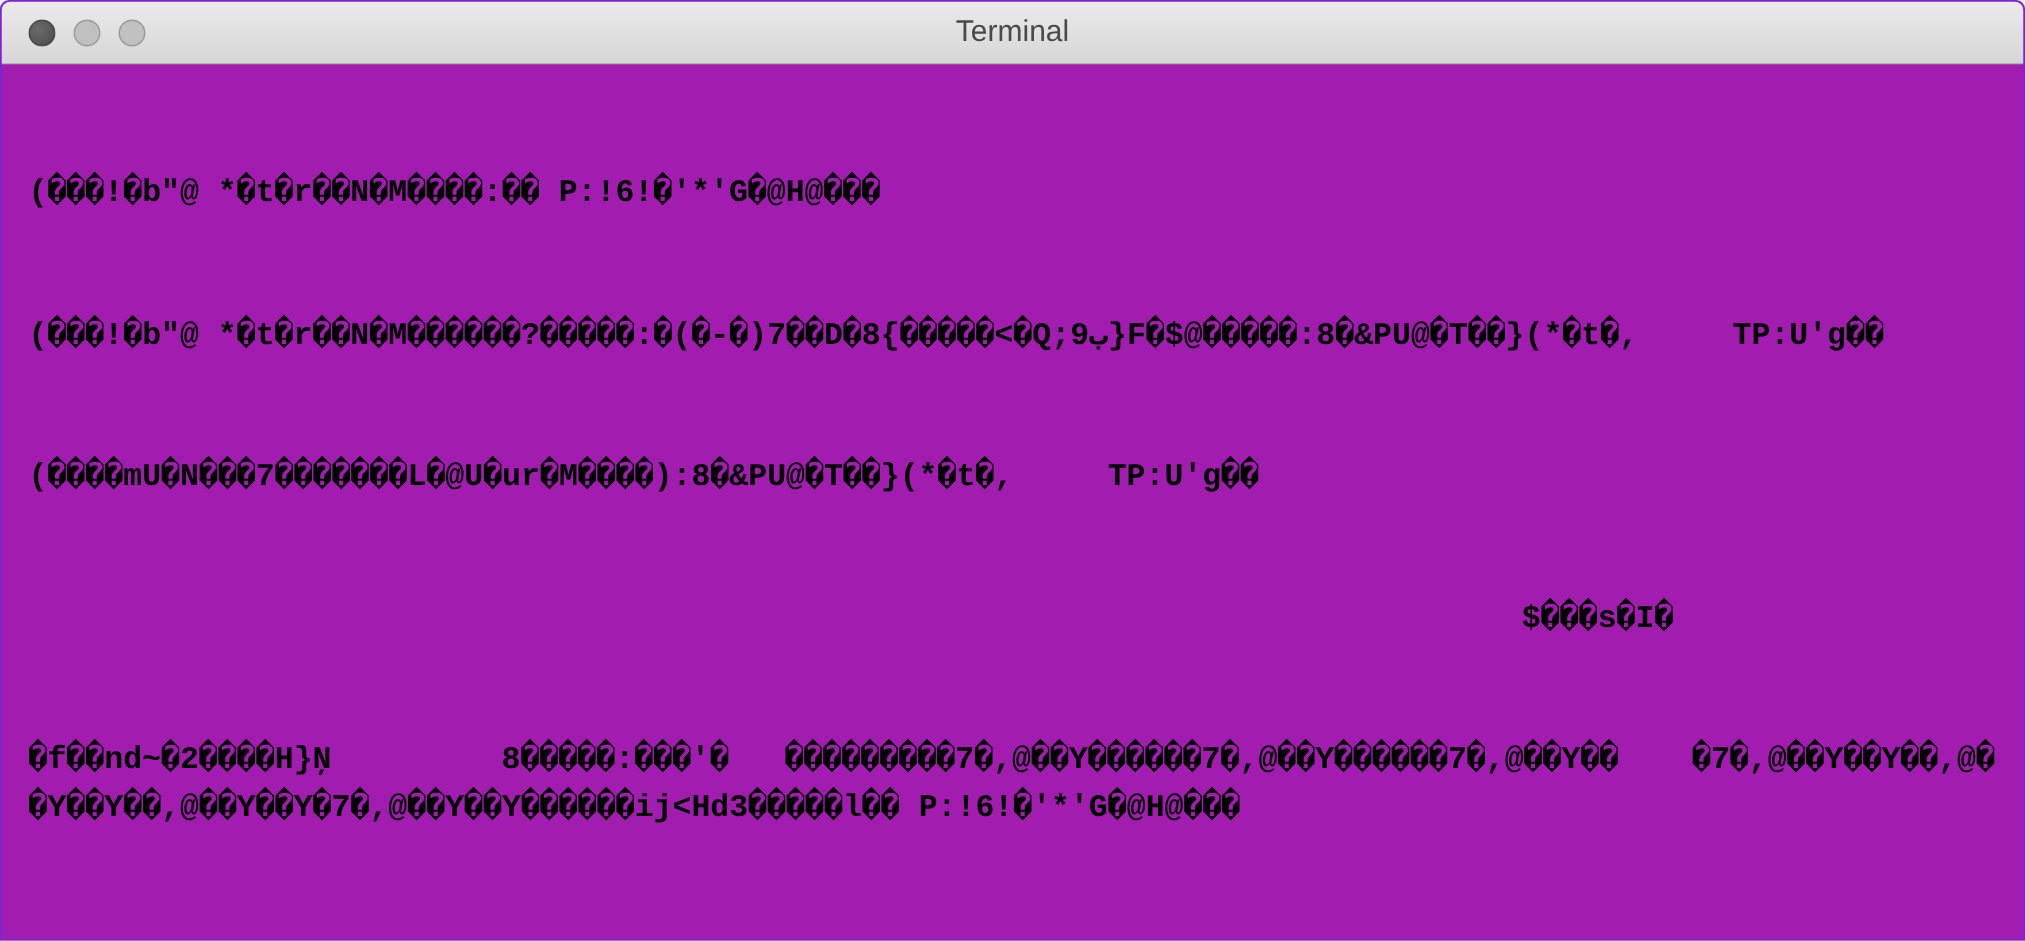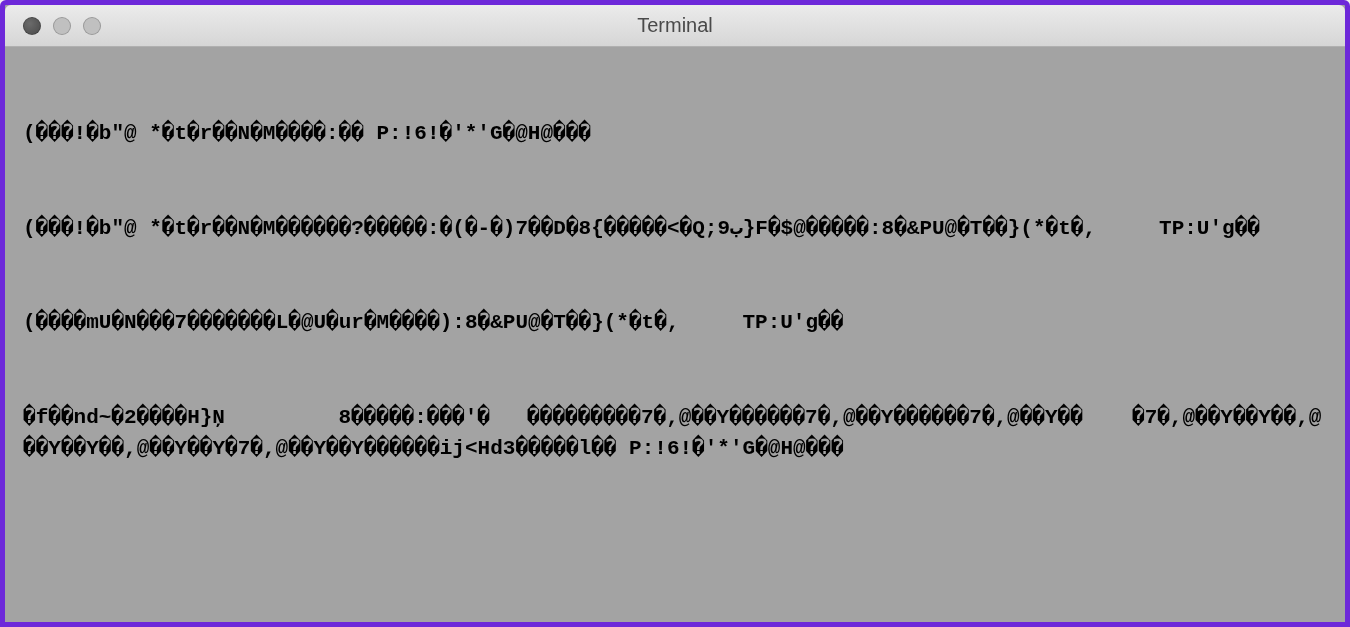--- a/index.html
+++ b/index.html
@@ -12,22 +12,22 @@
       background: #f0f0f0;
       font-family: -apple-system, BlinkMacSystemFont, "Segoe UI", sans-serif;
       width: 1350px;
       height: 627px;
       overflow: hidden;
     }
     
     .window {
       width: 100%;
       height: 100%;
-      background: #a3a3a3;
-      border: 5px solid #6d28d9;
+      background: #a21caf;
+      border: 1px solid #6d28d9;
       border-radius: 6px 6px 0 0;
       display: flex;
       flex-direction: column;
     }
     
     .titlebar {
       height: 42px;
       background: linear-gradient(to bottom, #ebebeb, #d6d6d6);
       border-bottom: 1px solid #b0b0b0;
       border-radius: 6px 6px 0 0;
@@ -96,18 +96,19 @@
       <div class="traffic-light close"></div>
       <div class="traffic-light minimize"></div>
       <div class="traffic-light zoom"></div>
     </div>
     <div class="title">Terminal</div>
   </div>
   <div class="terminal-content">
     <span class="terminal-line">(���!�b"@ *�t�r��N�M����:�� P:!6!�'*'G�@H@���</span>
     <span class="terminal-line">(���!�b"@ *�t�r��N�M������?�����:�(�-�)7��D�8{�����&lt;�Q;9ب}F�$@�����:8�&amp;PU@�T��}(*�t�,     TP:U'g��</span>
     <span class="terminal-line">(����mU�N���7�������L�@U�ur�M����):8�&amp;PU@�T��}(*�t�,     TP:U'g��</span>
+    <span class="terminal-line">                                                                               $���s�I�</span>
     <span class="terminal-line">�f��nd~�2����H}Ņ         8�����:���'�	���������7�,@��Y������7�,@��Y������7�,@��Y��	�7�,@��Y��Y��,@��Y��Y��,@��Y��Y�7�,@��Y��Y������ij&lt;Hd3�����l�� P:!6!�'*'G�@H@���</span>
     
     
     
   </div>
 </div>
 
 </body></html>

